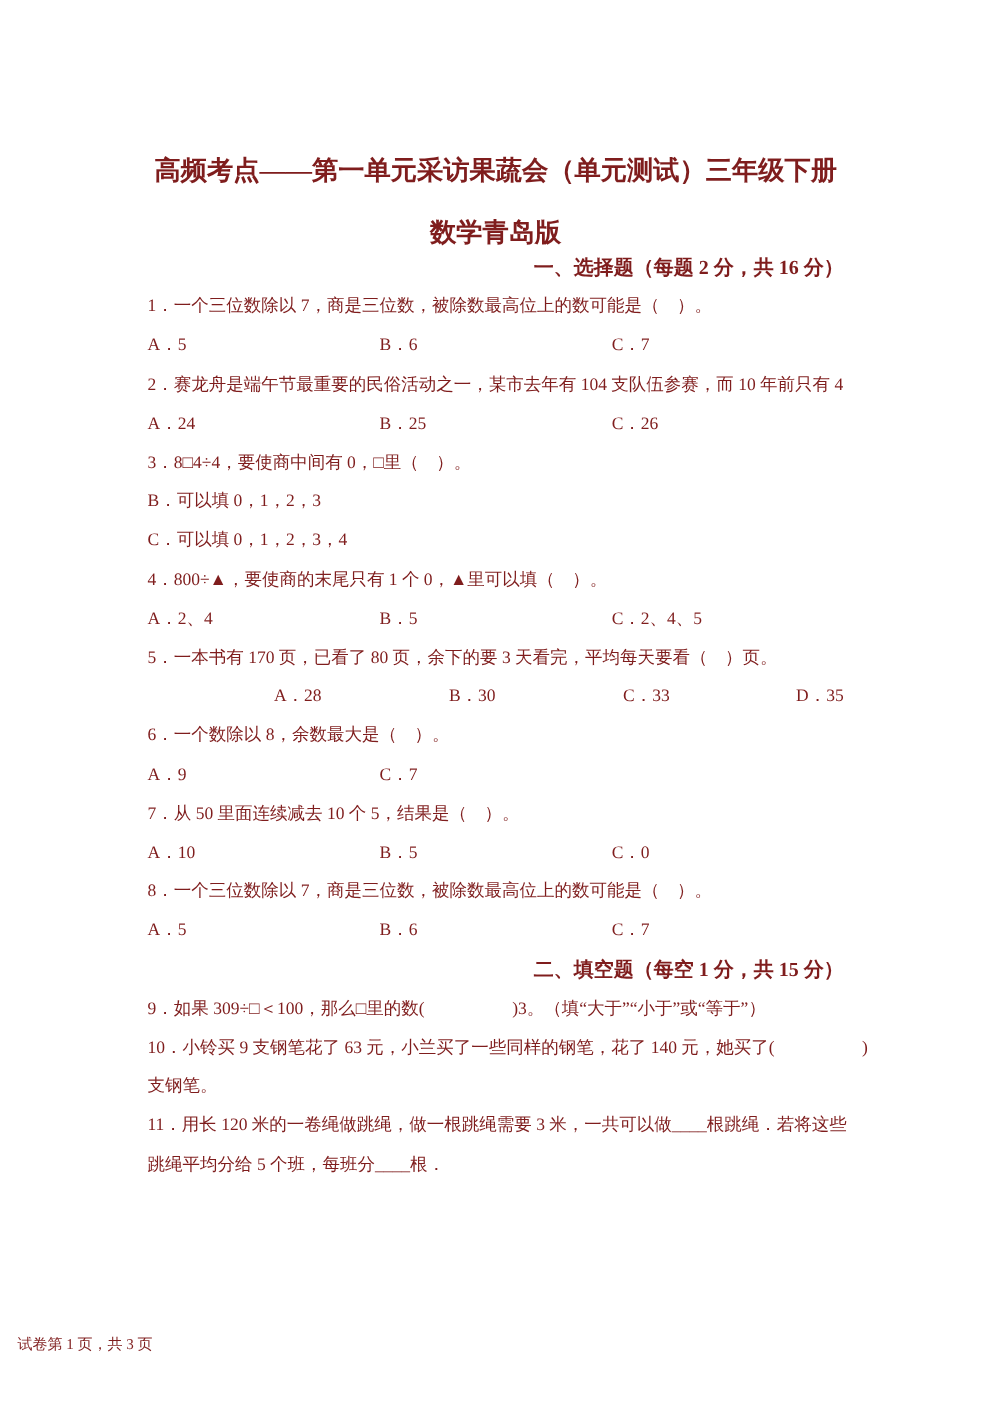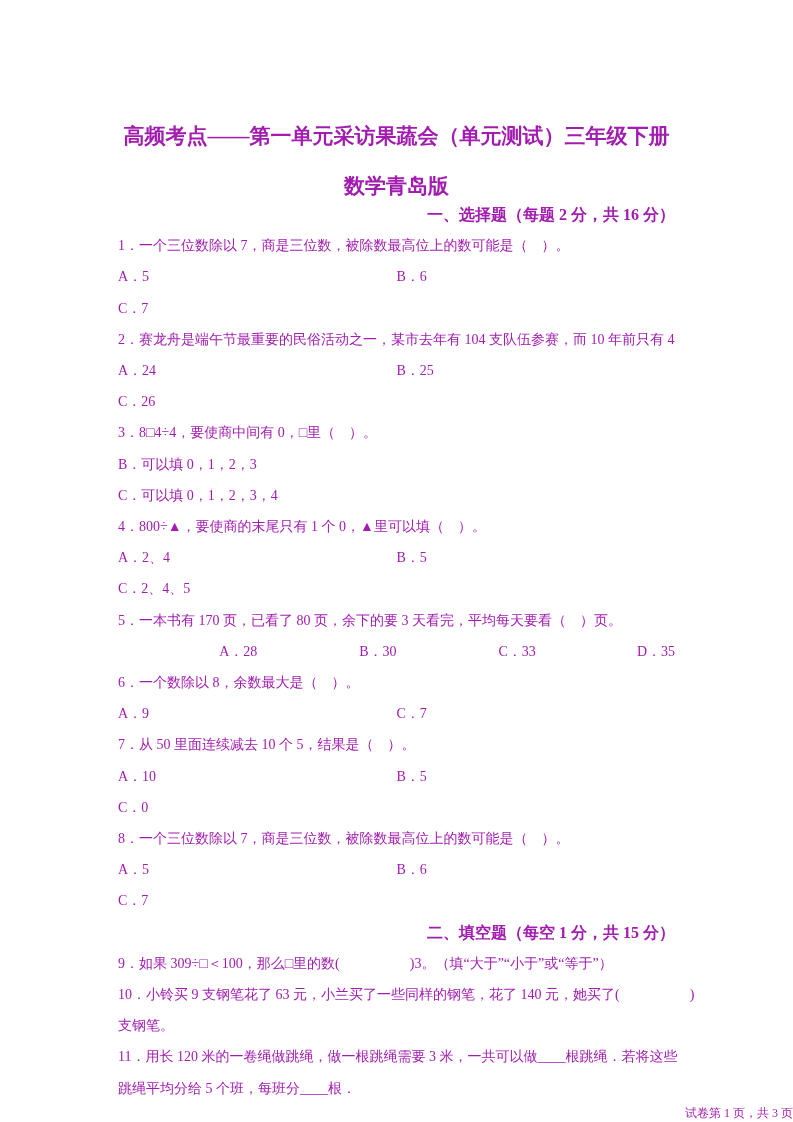--- a/index.html
+++ b/index.html
@@ -3,21 +3,21 @@
 <meta charset="utf-8">
 <style>
   * { margin: 0; padding: 0; box-sizing: border-box; }
   html, body { background: #ffffff; }
   .page {
     position: relative;
     width: 793px;
     height: 1122px;
     margin: 0 auto;
     background: #ffffff;
-    color: #a21caf;
+    color: #7f1d1d;
     font-family: "Liberation Serif", "DejaVu Serif", serif;
     overflow: hidden;
   }
   .titles { padding-top: 111px; }
   .title-line {
     text-align: center;
     font-size: 21px;
     font-weight: bold;
     line-height: 50px;
     white-space: nowrap;
@@ -26,30 +26,31 @@
   .line {
     font-size: 14px;
     line-height: 31.2px;
     white-space: nowrap;
   }
   .section-heading {
     font-size: 16px;
     font-weight: bold;
     text-align: right;
   }
-  .opts3 { display: grid; grid-template-columns: repeat(2, 1fr); }
+  .opts3 { display: grid; grid-template-columns: repeat(3, 1fr); }
   .opts4 { display: grid; grid-template-columns: repeat(4, 1fr); text-align: right; }
   .footer {
     position: absolute;
     left: 0;
     right: 0;
-    top: 1105px;
-    text-align: right;
+    top: 1067px;
+    text-align: left;
     font-size: 12px;
     line-height: 16px;
+    padding-left: 14px;
   }
 </style>
 </head>
 <body>
 
 <div class="page">
 
   <div class="titles">
     <div class="title-line">高频考点——第一单元采访果蔬会（单元测试）三年级下册</div>
     <div class="title-line">数学青岛版</div>

